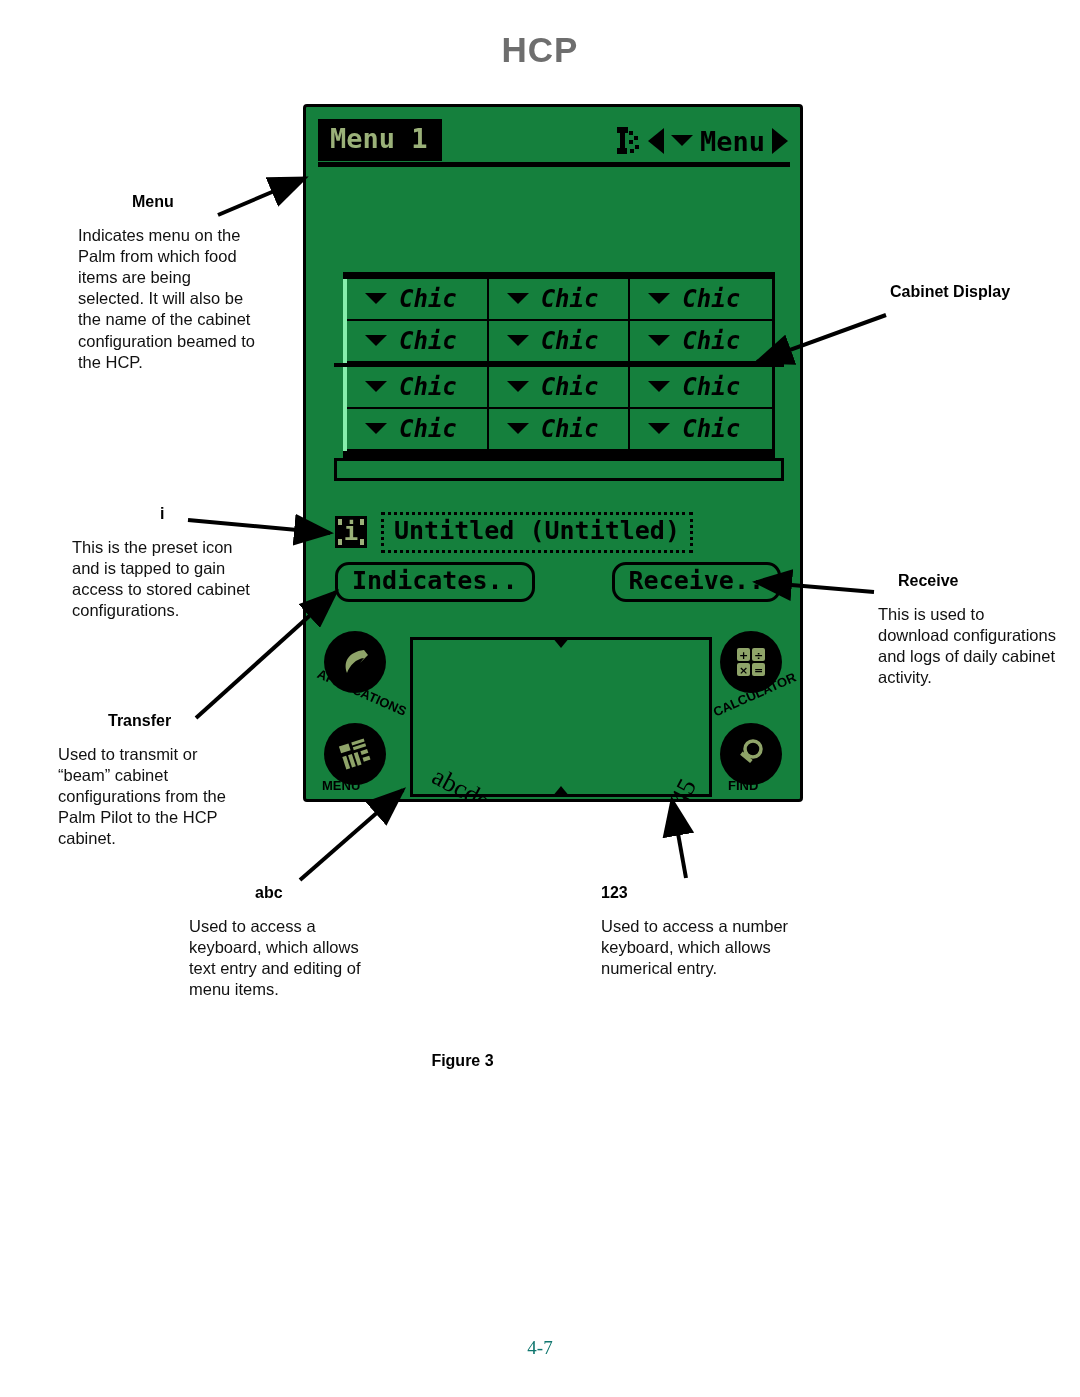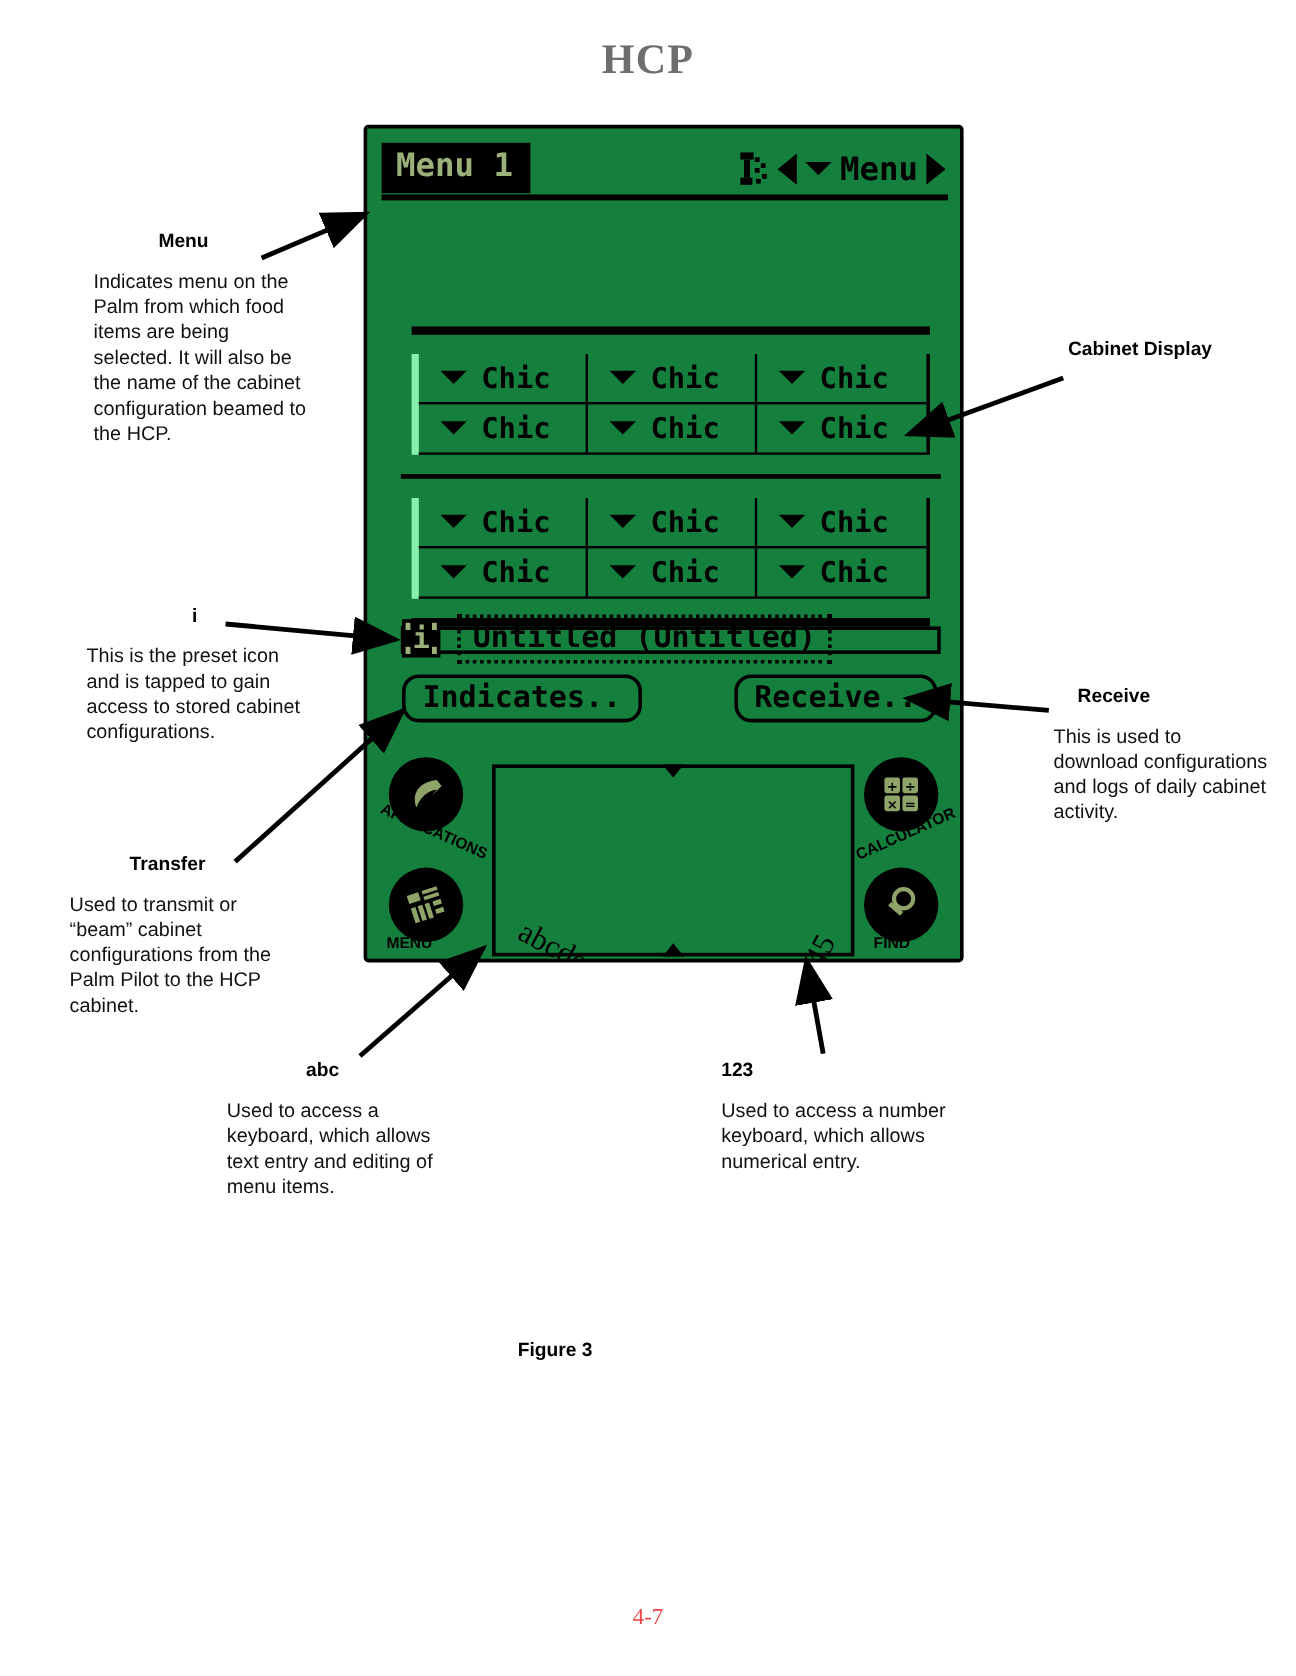--- a/index.html
+++ b/index.html
@@ -11,41 +11,41 @@
     font-family: "Liberation Sans", sans-serif;
     position: relative;
     overflow: hidden;
   }
 
   
   .page-header {
     position: absolute;
     top: 30px; left: 0; width: 1080px;
     text-align: center;
-    font-family: Liberation Serif, serif;
+    font-family: Liberation Sans, sans-serif;
     font-weight: bold;
     font-size: 35px;
     color: #6e6e6e;
     letter-spacing: 1px;
   }
   .figure-caption {
     position: absolute;
-    top: 1117px; left: 0; width: 925px;
+    top: 1052px; left: 0; width: 925px;
     text-align: center;
     font-size: 16px;
     font-weight: bold;
     color: #000;
   }
   .page-number {
     position: absolute;
     top: 1337px; left: 0; width: 1080px;
     text-align: center;
     font-family: "Liberation Serif", serif;
     font-size: 19px;
-    color: #ef4444;
+    color: #0f766e;
   }
 
   
   .device {
     position: absolute;
     left: 303px; top: 104px;
     width: 500px; height: 698px;
     background: #15803d;
     border: 3px solid #000;
     border-radius: 4px;
@@ -116,23 +116,24 @@
     left: 28px; top: 165px;
     width: 450px;
   }
   .cab-top {
     height: 7px; background: #000;
     margin: 0 9px;
   }
   .cab-grid {
     display: grid;
     grid-template-columns: 1fr 1fr 1fr;
-    border-left: 6px solid #86efac;
+    border-left: 4px solid #86efac;
     border-right: 3px solid #000;
-    margin: 16px 9px;
+    margin: 0 9px;
+    font-style: italic;
   }
   .cab-cell {
     height: 42px;
     border-bottom: 2px solid #000;
     border-right: 2px solid #000;
     display: flex;
     align-items: center;
     padding-left: 18px;
     gap: 12px;
   }

